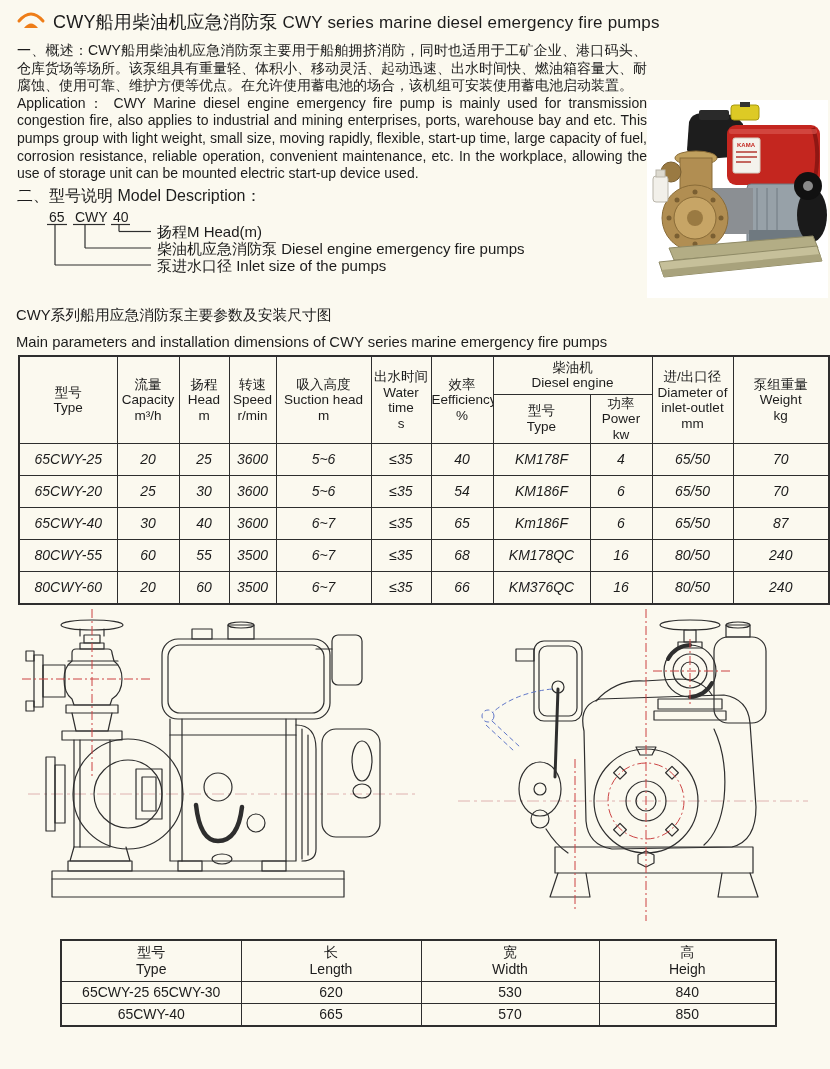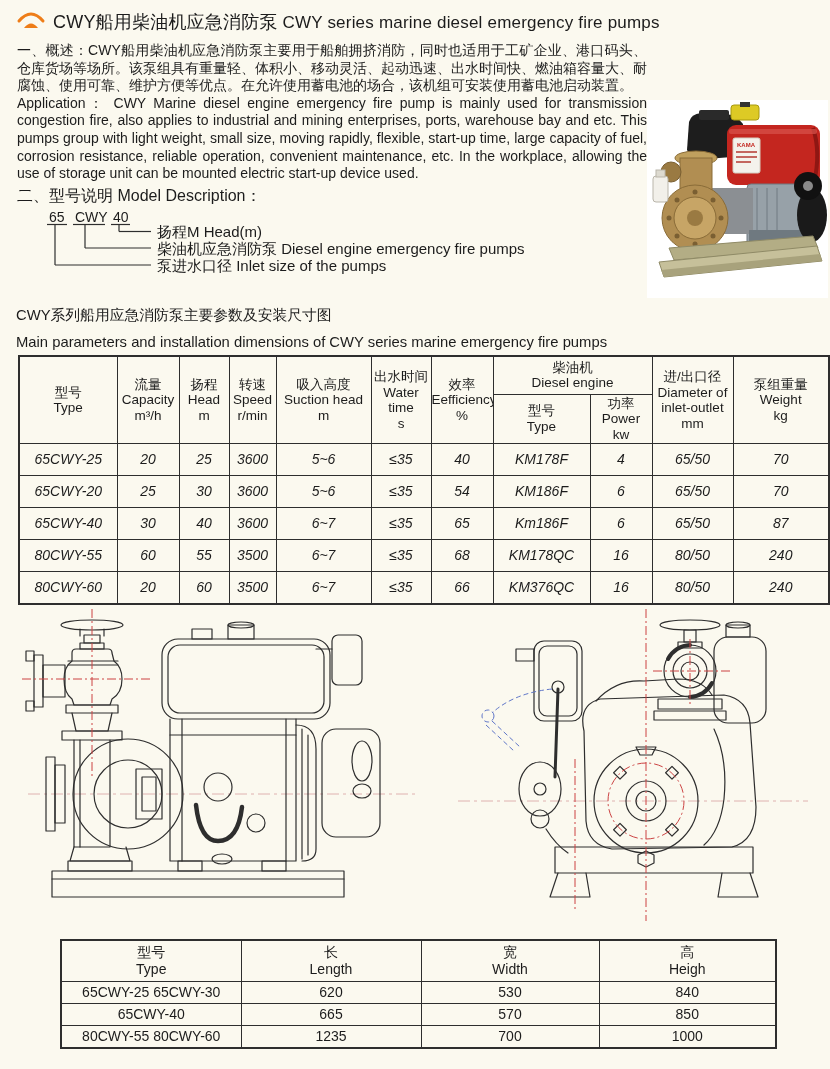--- a/index.html
+++ b/index.html
@@ -464,22 +464,16 @@
           <td>620</td>
           <td>530</td>
           <td>840</td>
         </tr>
         <tr>
           <td>65CWY-40</td>
           <td>665</td>
           <td>570</td>
           <td>850</td>
         </tr>
-        <tr>
-          <td>80CWY-55 80CWY-60</td>
-          <td>1235</td>
-          <td>700</td>
-          <td>1000</td>
-        </tr>
       </tbody>
   </table>
 
 </div>
 
 </body></html>

